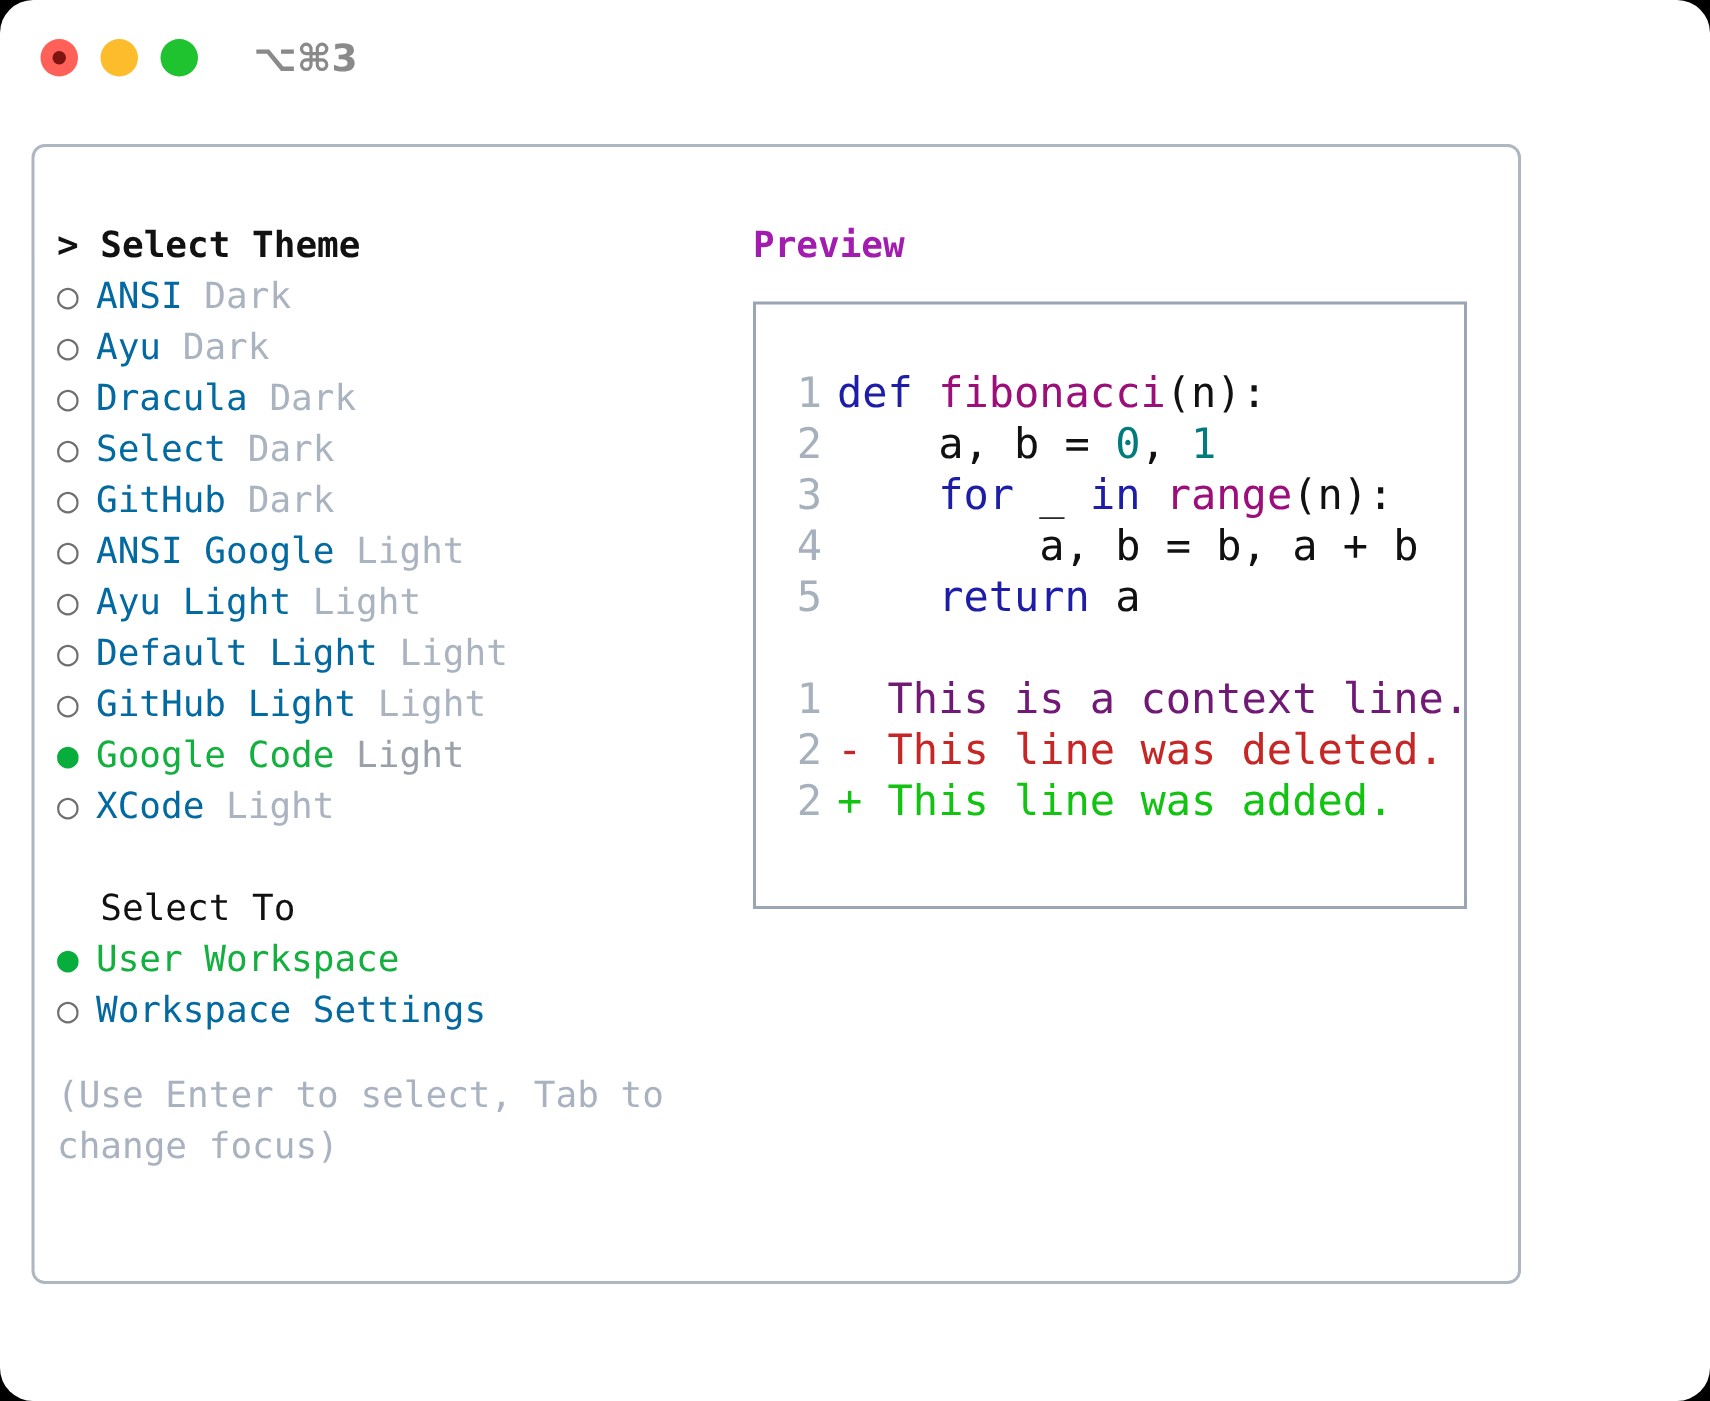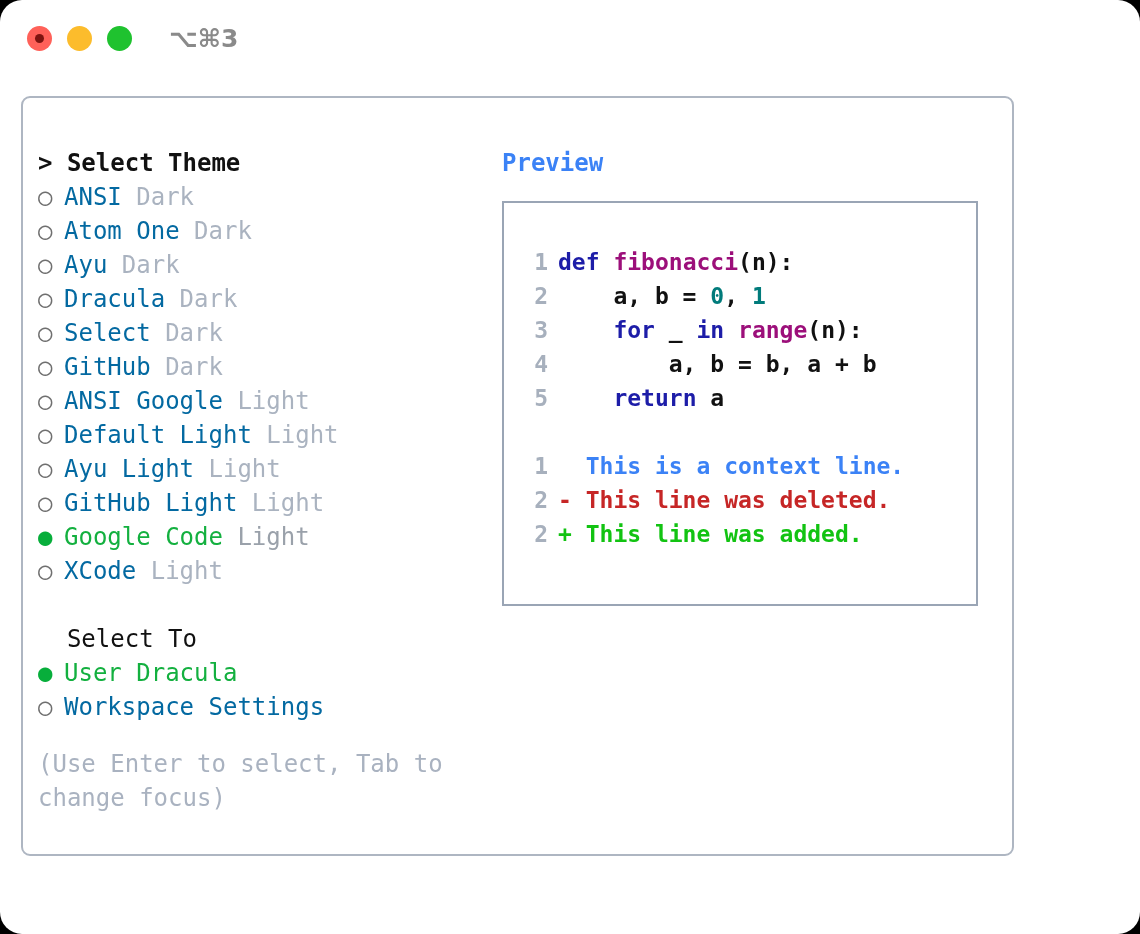--- a/index.html
+++ b/index.html
@@ -123,54 +123,53 @@
   .right-col {
     position: absolute;
     left: 479px;
     top: 48px;
     width: 500px;
   }
   .preview-title {
     font-size: 24px;
     line-height: 34px;
     font-weight: 700;
-    color: #3b82f6;
+    color: #a21caf;
   }
   .preview-box {
     margin-top: 21px;
     width: 476px;
     height: 405px;
     border: 2px solid #9aa5b5;
     box-sizing: border-box;
     background: #ffffff;
     padding: 42px 0 0 0;
   }
 
   .code-line {
-    font-size: 23px;
+    font-size: 28px;
     line-height: 34px;
     white-space: pre;
     color: #111111;
-    font-weight: bold;
   }
   .ln {
     display: inline-block;
     width: 44px;
     text-align: right;
     color: #a7b0bd;
     padding-right: 10px;
   }
   .kw   { color: #1d1da8; }
   .fn   { color: #9c0f7a; }
   .num  { color: #017b7b; }
   .pl   { color: #111111; }
 
   .blank-line { height: 34px; }
 
-  .diff-ctx  { color: #3b82f6; }
+  .diff-ctx  { color: #701a75; }
   .diff-del  { color: #c62626; }
   .diff-add  { color: #12c312; }
 </style>
 </head>
 <body>
 
 <div class="window">
 
   <div class="titlebar">
     <div class="dot dot-close"></div>
@@ -180,39 +179,38 @@
   </div>
 
   <div class="panel">
 
     <div class="left-col">
 
       <div class="section-head bold">&gt; Select Theme</div>
 
       <div id="theme-list">
           <div class="opt-row"><span class="marker">○</span><span class="opt-name">ANSI</span><span class="opt-tag"> Dark</span></div>
-          <div class="opt-row"><span class="marker">○</span><span class="opt-name">Atom One</span><span class="opt-tag"> Dark</span></div>
           <div class="opt-row"><span class="marker">○</span><span class="opt-name">Ayu</span><span class="opt-tag"> Dark</span></div>
           <div class="opt-row"><span class="marker">○</span><span class="opt-name">Dracula</span><span class="opt-tag"> Dark</span></div>
           <div class="opt-row"><span class="marker">○</span><span class="opt-name">Select</span><span class="opt-tag"> Dark</span></div>
           <div class="opt-row"><span class="marker">○</span><span class="opt-name">GitHub</span><span class="opt-tag"> Dark</span></div>
           <div class="opt-row"><span class="marker">○</span><span class="opt-name">ANSI Google</span><span class="opt-tag"> Light</span></div>
+          <div class="opt-row"><span class="marker">○</span><span class="opt-name">Ayu Light</span><span class="opt-tag"> Light</span></div>
           <div class="opt-row"><span class="marker">○</span><span class="opt-name">Default Light</span><span class="opt-tag"> Light</span></div>
-          <div class="opt-row"><span class="marker">○</span><span class="opt-name">Ayu Light</span><span class="opt-tag"> Light</span></div>
           <div class="opt-row"><span class="marker">○</span><span class="opt-name">GitHub Light</span><span class="opt-tag"> Light</span></div>
           <div class="opt-row selected"><span class="marker sel">●</span><span class="opt-name">Google Code</span><span class="opt-tag"> Light</span></div>
           <div class="opt-row"><span class="marker">○</span><span class="opt-name">XCode</span><span class="opt-tag"> Light</span></div>
         </div>
 
       <div class="spacer-block"></div>
 
       <div class="section-head">  Select To</div>
 
       <div id="apply-list">
-          <div class="opt-row selected"><span class="marker sel">●</span><span class="opt-name">User Dracula</span></div>
+          <div class="opt-row selected"><span class="marker sel">●</span><span class="opt-name">User Workspace</span></div>
           <div class="opt-row"><span class="marker">○</span><span class="opt-name">Workspace Settings</span></div>
         </div>
 
       <div class="hint">(Use Enter to select, Tab to change focus)</div>
     </div>
 
     <div class="right-col">
       <div class="preview-title">Preview</div>
 
       <div class="preview-box">

